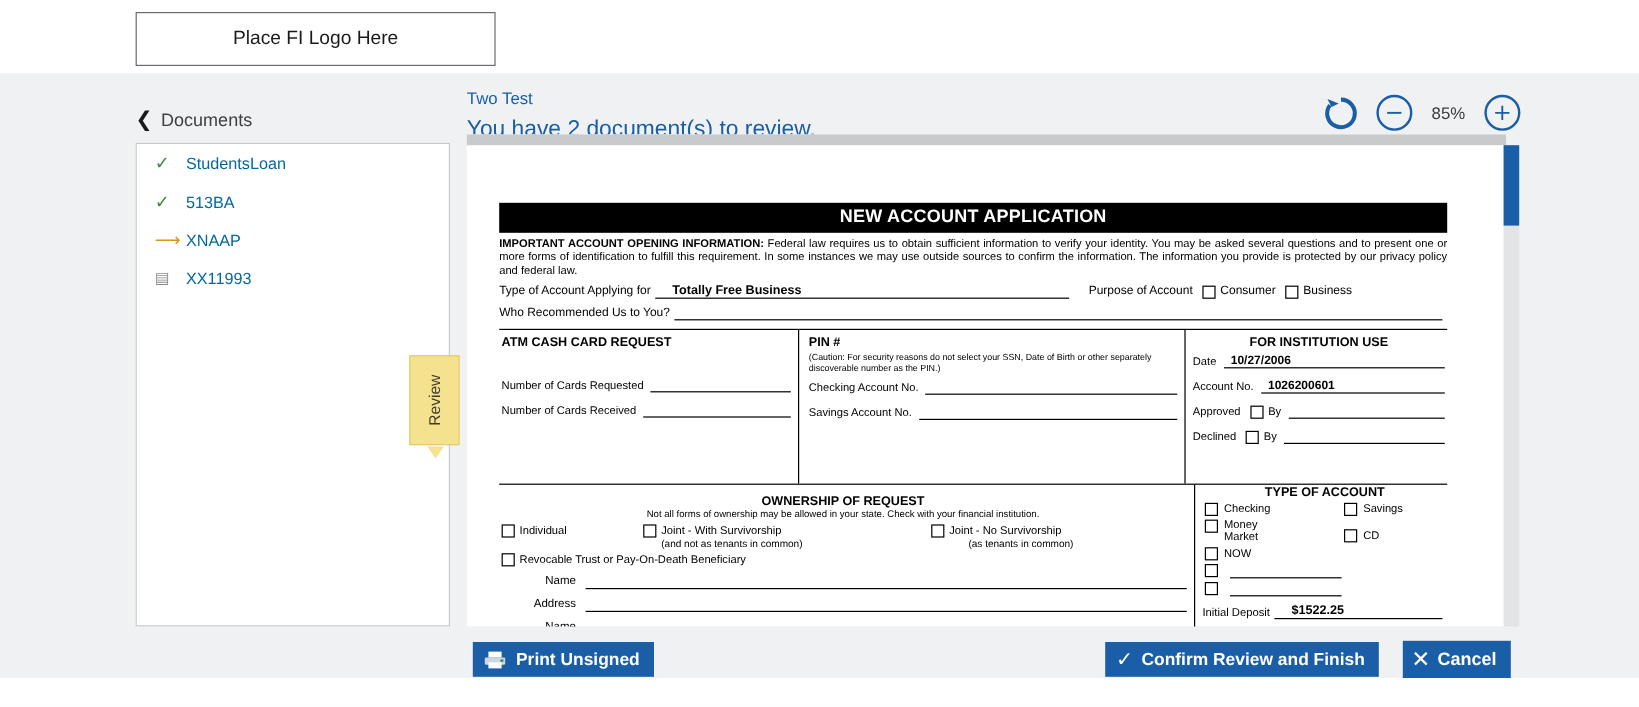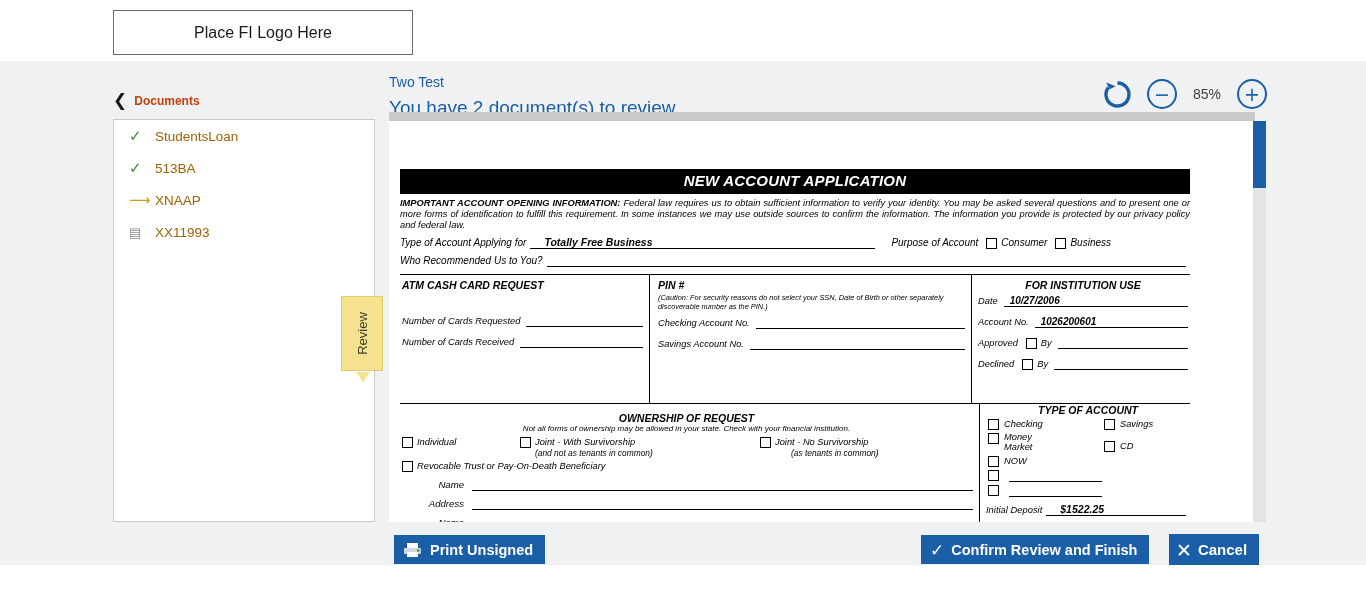--- a/index.html
+++ b/index.html
@@ -36,21 +36,21 @@
 
   
   .back-row {
     position:absolute; left:113px; top:92px; display:flex; align-items:center;
     cursor:pointer;
   }
   .chev {
     font-size:17px; color:#1a1a1a; line-height:1; margin-right:7px;
     font-family:"DejaVu Sans", sans-serif;
   }
-  .back-label { font-weight:bold; font-size:12px; color:#c2410c; }
+  .back-label { font-weight:normal; font-size:15px; color:#404040; }
 
   .doc-user {
     position:absolute; left:389px; top:74px;
     color:#1a5ea8; font-size:14px;
   }
   .doc-sub {
     position:absolute; left:389px; top:97px;
     color:#1a5ea8; font-size:19px;
   }
 
@@ -80,21 +80,21 @@
   .doc-item {
     display:flex; align-items:center; height:32px; padding-left:15px;
     cursor:pointer;
   }
   .doc-mark {
     width:26px; flex:0 0 26px; font-size:15px; color:#3a8a3a;
     font-family:"DejaVu Sans", sans-serif;
   }
   .doc-mark.arrow { color:#d39a1a; font-size:15px; }
   .doc-mark.file { color:#8d8d8d; font-size:13px; }
-  .doc-name { font-size:13.5px; color:#a16207; }
+  .doc-name { font-size:13.5px; color:#0369a1; }
 
   
   .review-tab {
     position:absolute; left:341px; top:296px; width:42px; height:75px;
     background:#f5e28f; border:1px solid #e3cd6a;
     display:flex; align-items:center; justify-content:center;
     cursor:pointer;
   }
   .review-tab span {
     transform:rotate(-90deg); white-space:nowrap;
@@ -115,23 +115,23 @@
     position:absolute; left:1253px; top:121px; width:13px; height:401px;
     background:#e3e4e5;
   }
   .scrollthumb {
     position:absolute; left:0; top:0; width:13px; height:67px;
     background:#1a5ea8;
   }
 
   
   .sheet {
-    position:absolute; left:11px; top:48px; width:790px;
+    position:absolute; left:27px; top:48px; width:790px;
     font-family:"Liberation Sans", sans-serif;
-    color:#000; font-size:9.5px; line-height:1.18;font-style:italic;
+    color:#000; font-size:9.5px; line-height:1.18;
   }
   .form-title {
     background:#000; color:#fff; text-align:center;
     font-size:15px; font-weight:bold; padding:3px 0 4px;
     letter-spacing:.2px;
   }
   .imp { margin-top:4px; font-size:9.3px; text-align:justify; }
   .imp b { font-weight:bold; }
 
   .row { display:flex; align-items:flex-end; margin-top:5px; }

